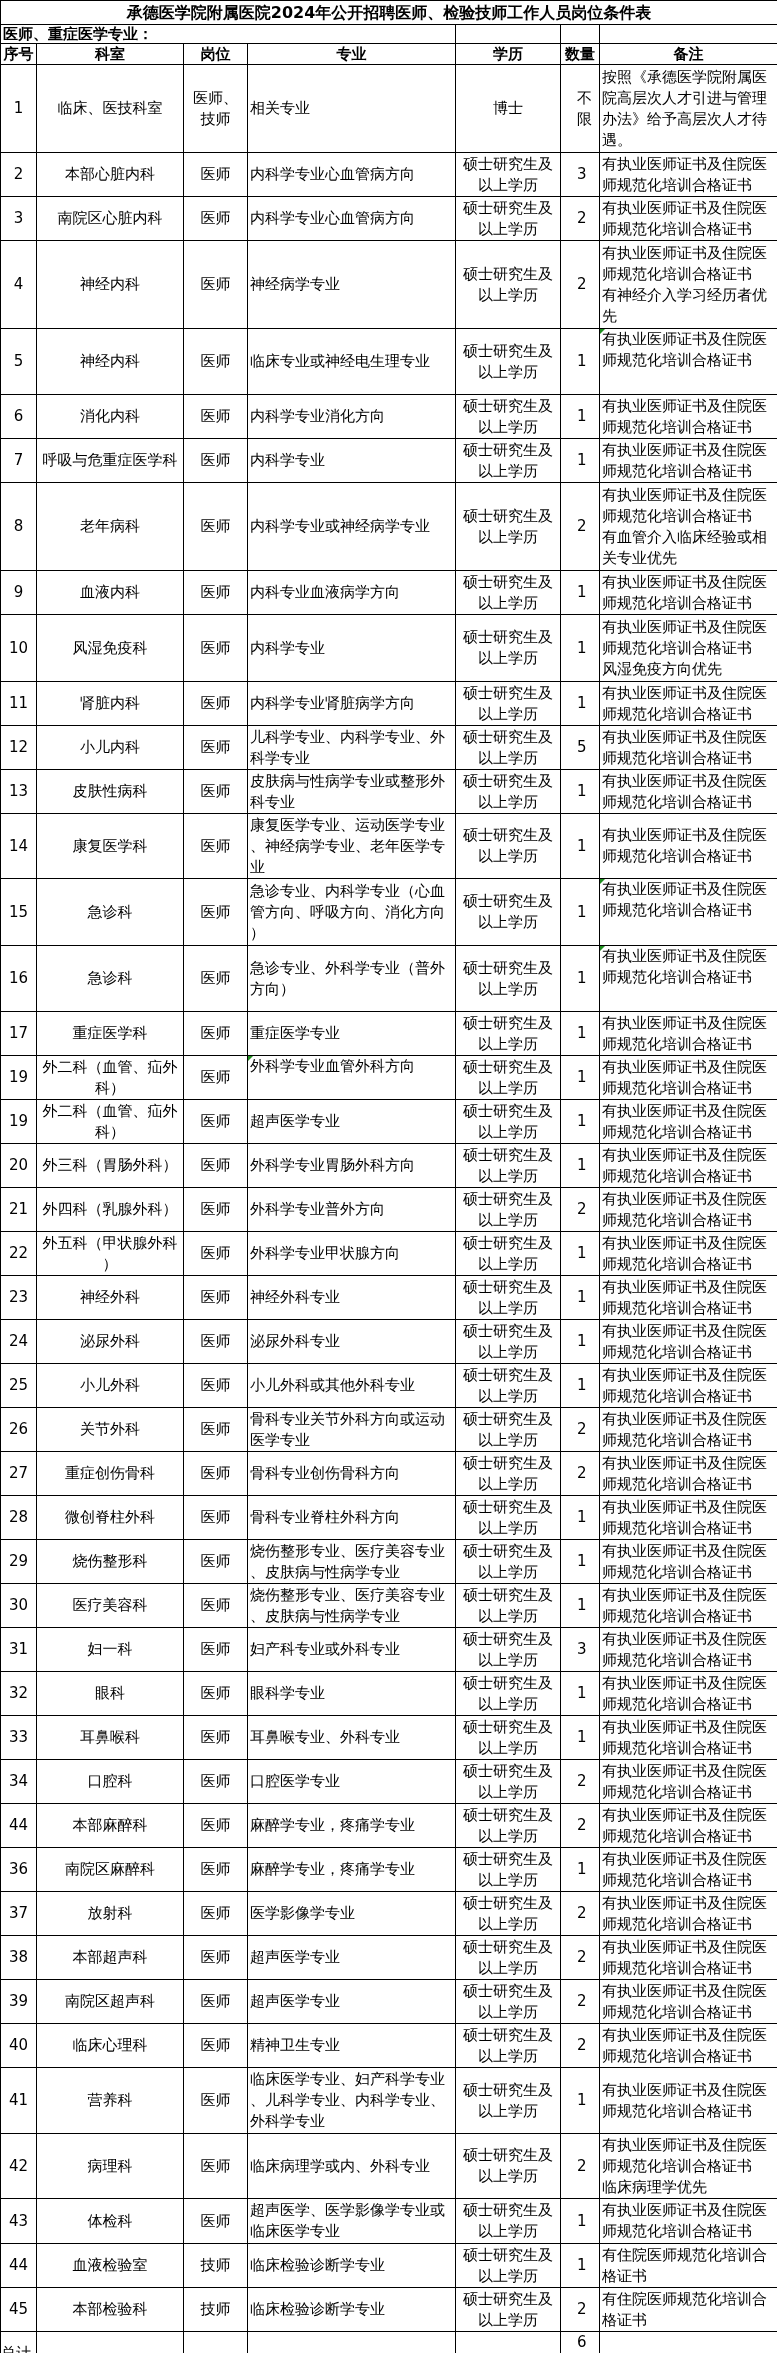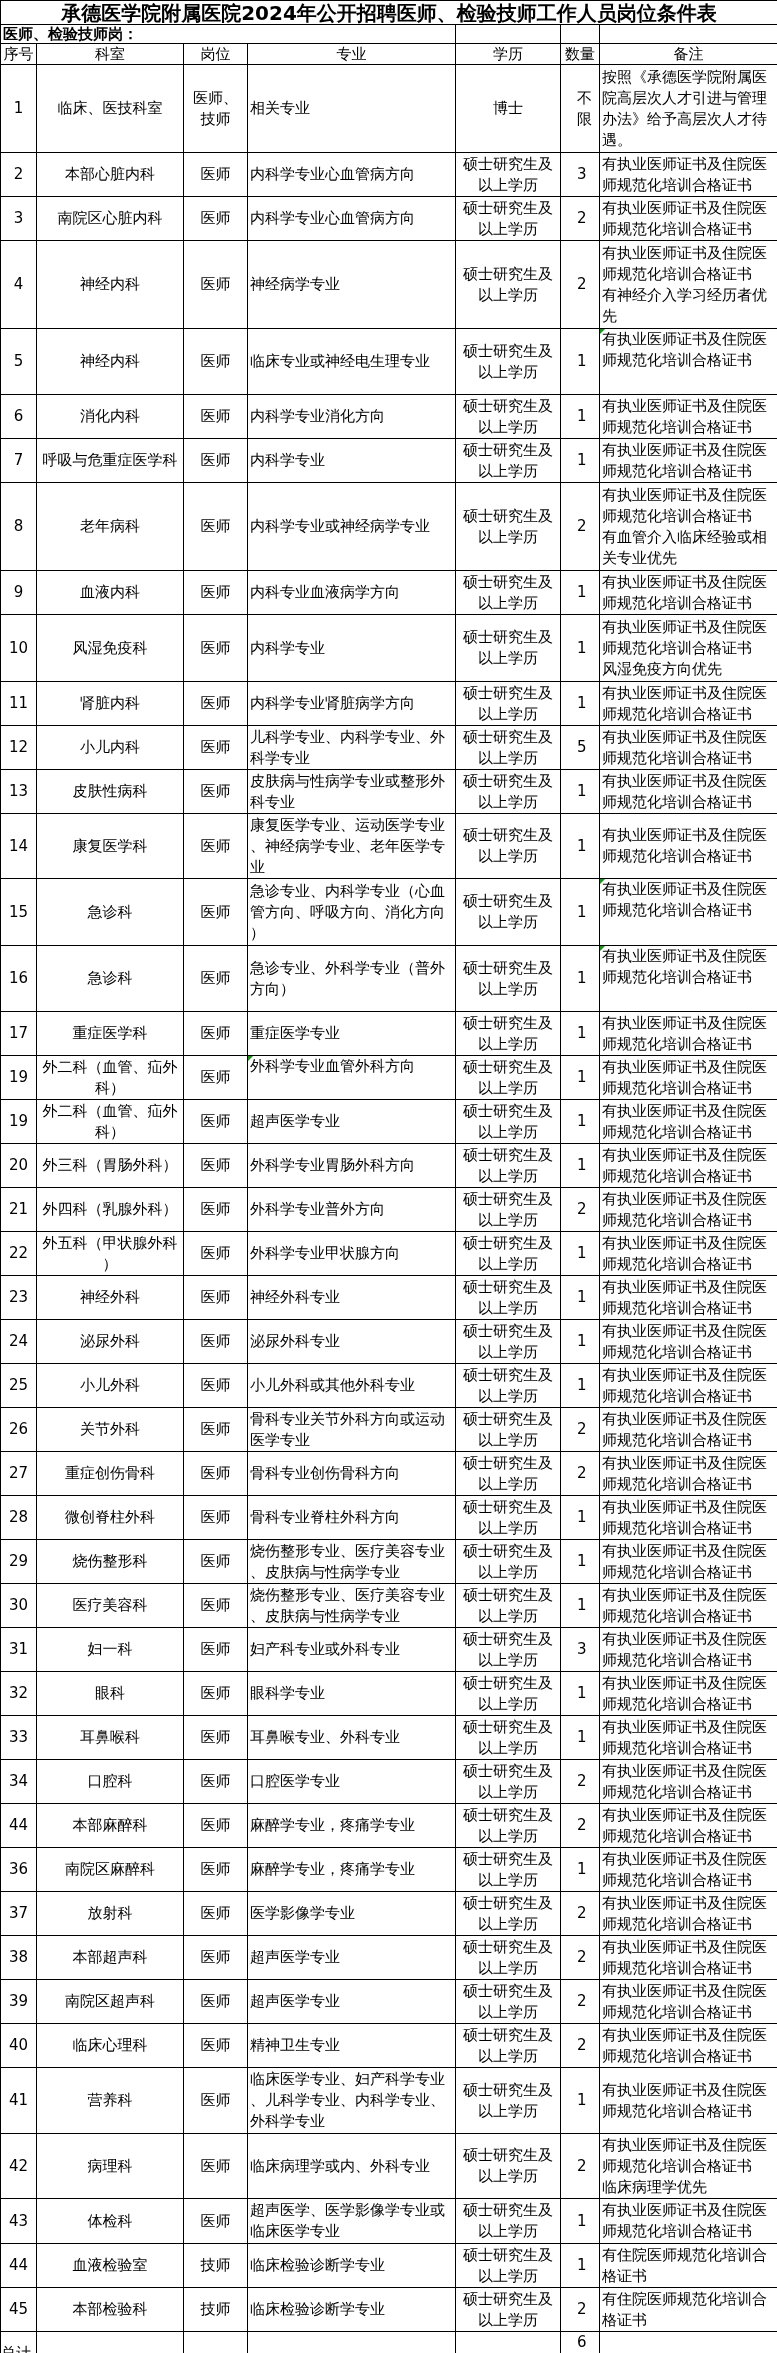--- a/index.html
+++ b/index.html
@@ -27,28 +27,28 @@
     col.w-pos { width: 64px; }
     col.w-major { width: 208px; }
     col.w-edu { width: 105px; }
     col.w-count { width: 39px; }
     col.w-remark { width: 178px; }
 
     tr.title-row { height: 24px; }
     tr.title-row td {
       text-align: center;
       font-weight: bold;
-      font-size: 20px;
+      font-size: 16px;
       line-height: 22px;
       white-space: nowrap;
     }
     tr.section-row { height: 19px; }
     tr.section-row td { font-weight: bold; line-height: 17px; text-align: left; white-space: nowrap; }
     tr.header-row { height: 21px; }
-    tr.header-row td { font-weight: normal; text-align: center; line-height: 19px; white-space: nowrap; }
+    tr.header-row td { font-weight: bold; text-align: center; line-height: 19px; white-space: nowrap; }
 
     tbody.rows tr { height: 44px; }
     tbody.rows tr:nth-child(1),
     tbody.rows tr:nth-child(4),
     tbody.rows tr:nth-child(8) { height: 88px; }
     tbody.rows tr:nth-child(5),
     tbody.rows tr:nth-child(16),
     tbody.rows tr:nth-child(41) { height: 66px; }
     tbody.rows tr:nth-child(10),
     tbody.rows tr:nth-child(15) { height: 67px; }
@@ -97,21 +97,21 @@
       <col class="w-major">
       <col class="w-edu">
       <col class="w-count">
       <col class="w-remark">
   </colgroup>
   <tbody class="head">
     <tr class="title-row">
       <td colspan="7">承德医学院附属医院2024年公开招聘医师、检验技师工作人员岗位条件表</td>
     </tr>
     <tr class="section-row">
-      <td colspan="4">医师、检验技师岗：</td>
+      <td colspan="4">医师、重症医学专业：</td>
       <td></td>
       <td></td>
       <td></td>
     </tr>
     <tr class="header-row">
       <td>序号</td>
       <td>科室</td>
       <td>岗位</td>
       <td>专业</td>
       <td>学历</td>

